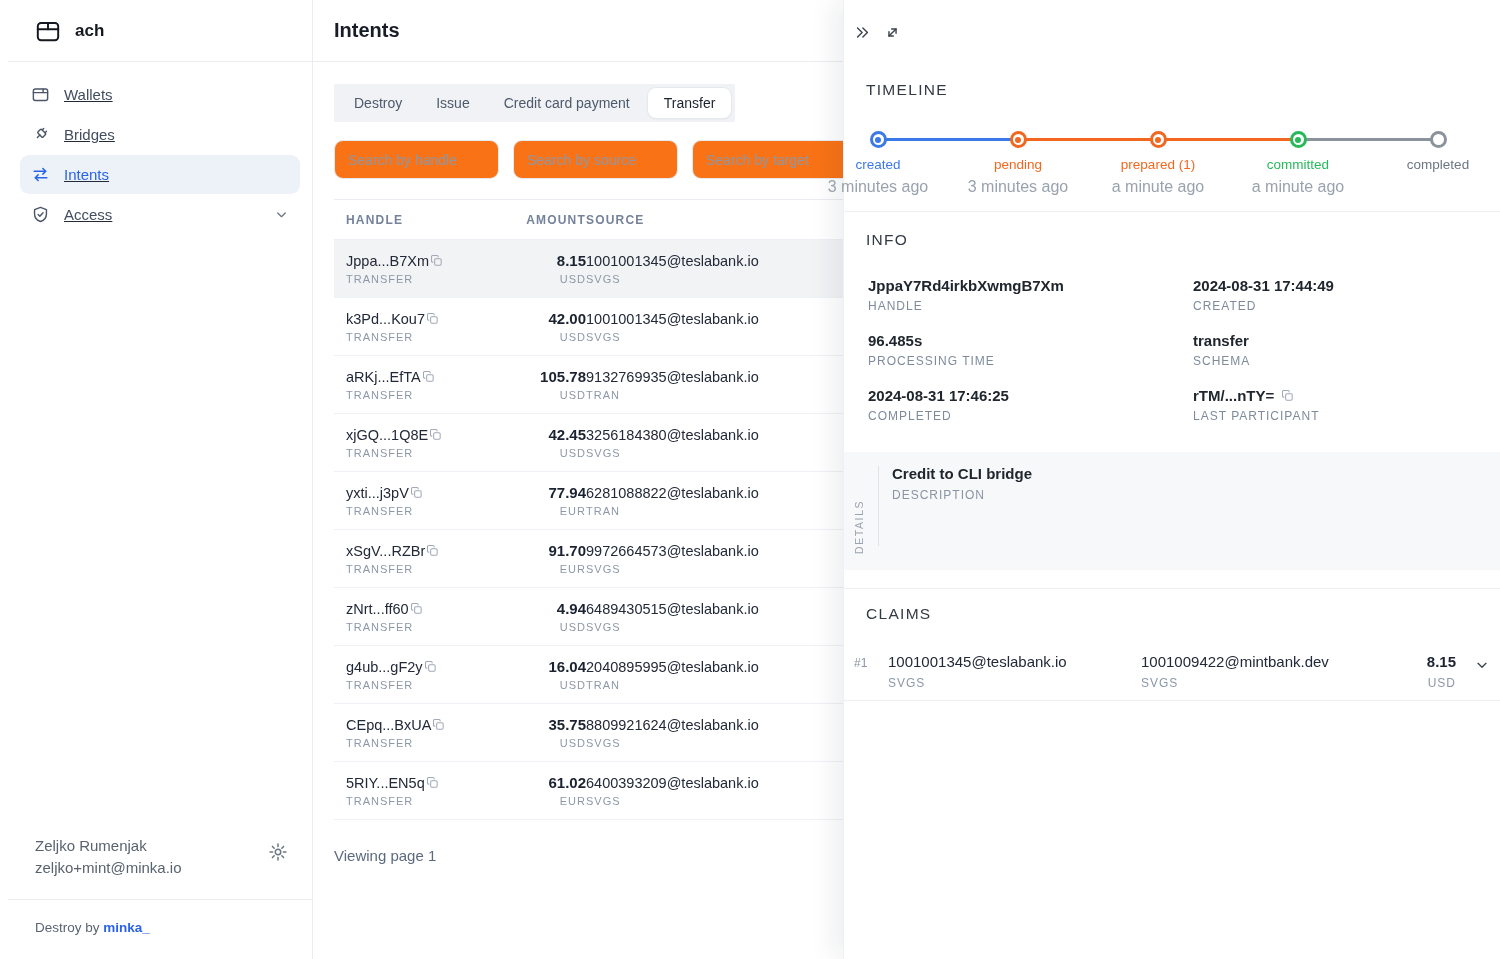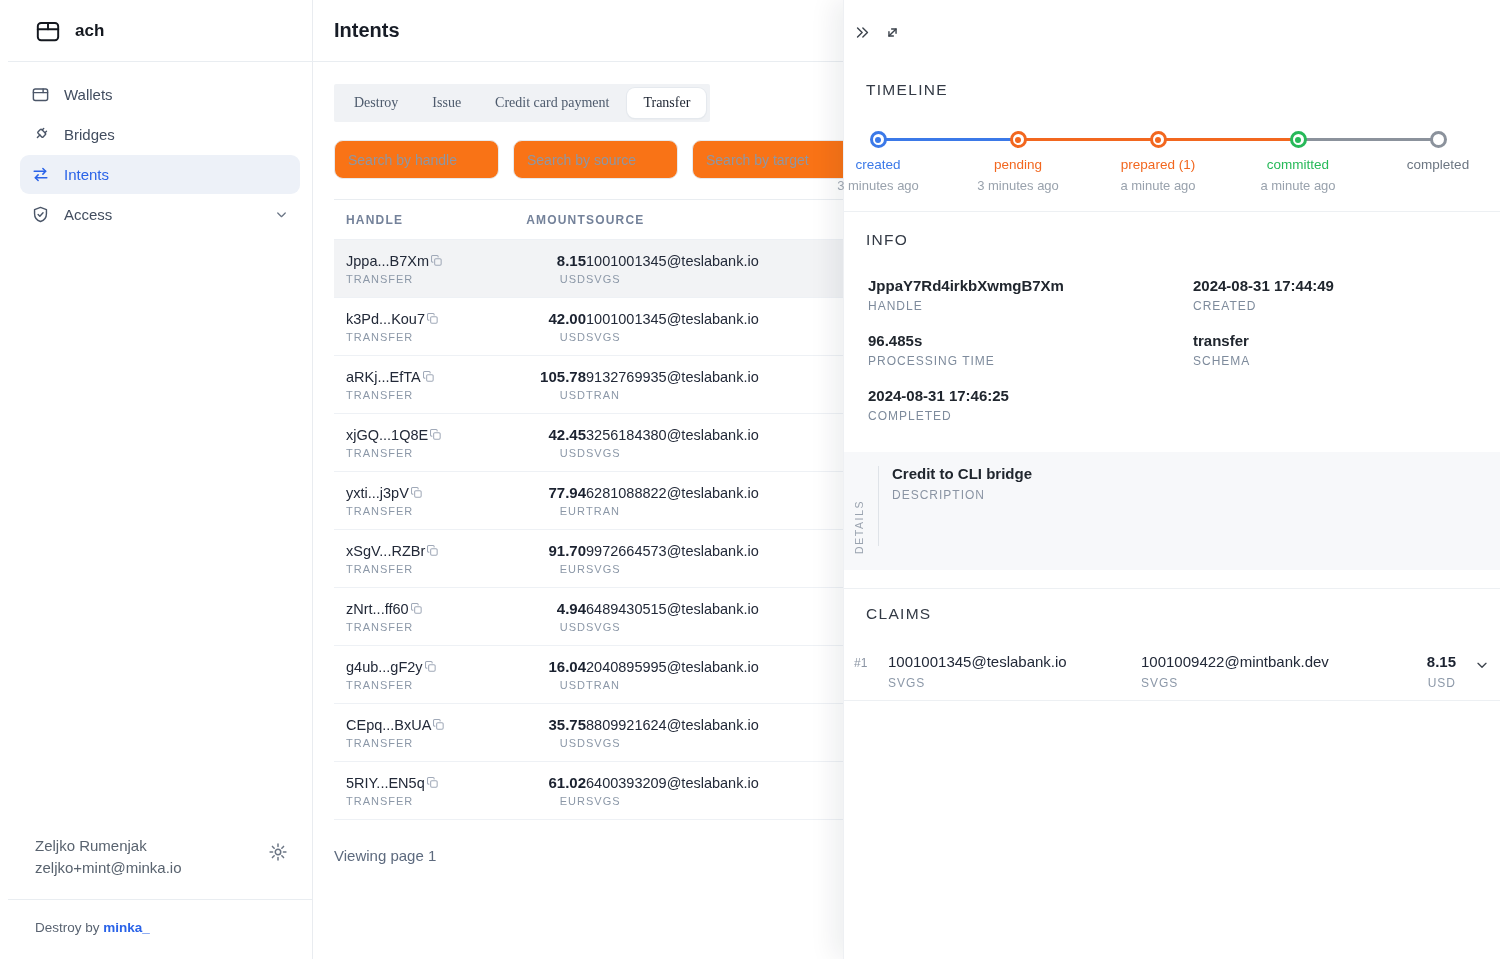--- a/index.html
+++ b/index.html
@@ -5,39 +5,39 @@
   html,body{margin:0;padding:0;background:#fff;}
   body{width:1500px;height:959px;overflow:hidden;font-family:"Liberation Sans","DejaVu Sans",sans-serif;color:#222938;}
   .app{position:relative;width:1500px;height:959px;background:#fff;overflow:hidden;}
   svg{display:block;}
 
   
   .sidebar{position:absolute;left:8px;top:0;width:305px;height:100%;background:#fff;border-right:1px solid #e9ecf0;box-sizing:border-box;}
   .logo-row{height:62px;border-bottom:1px solid #e9edf1;display:flex;align-items:center;padding:0 27px;gap:14px;box-sizing:border-box;}
   .logo-row .logo-ic{color:#14181f;}
   .logo-text{font-size:17px;font-weight:600;color:#14181f;}
-  .nav{padding:13px 12px 0;}
+  .nav{padding:13px 12px 0;text-decoration:underline;}
   .nav-item{display:flex;align-items:center;gap:14px;height:39px;border-radius:9px;padding:0 11px;color:#424d5f;font-size:15px;cursor:pointer;margin-bottom:1px;}
   .nav-item .nic{color:#4b5668;flex:none;}
   .nav-item.active{background:#edf1f8;color:#2a63e8;}
   .nav-item.active .nic{color:#2a63e8;}
   .nav-chev{margin-left:auto;color:#6b7686;}
   .sidebar-bottom{position:absolute;bottom:0;left:0;width:100%;}
   .user-row{position:relative;padding:16px 27px 20px;font-size:15px;color:#59636f;line-height:22px;}
   .gear-btn{position:absolute;right:24px;top:23px;color:#6b7584;cursor:pointer;}
   .sb-divider{border-top:1px solid #e9edf1;}
   .powered{padding:20px 27px 24px;font-size:13.5px;color:#5a6472;}
   .powered .brand{color:#2a63e8;font-weight:700;}
 
   
   .main{position:absolute;left:306px;top:0;right:0;height:100%;}
   .main-header{height:62px;border-bottom:1px solid #e9edf1;display:flex;align-items:center;padding:0 28px;box-sizing:border-box;}
   .page-title{font-size:20px;font-weight:600;color:#171c26;}
   .toolbar{margin:22px 0 0 28px;}
-  .tabs{display:inline-flex;background:#f0f2f5;border-radius:2px;padding:4px;gap:2px;font-family:Liberation Serif, serif;}
+  .tabs{display:inline-flex;background:#f0f2f5;border-radius:2px;padding:4px;gap:2px;}
   .tab{padding:7px 16px;font-size:14px;color:#4d5a6c;border-radius:8px;cursor:pointer;white-space:nowrap;}
   .tab.active{background:#fff;color:#1c2330;font-weight:500;box-shadow:0 0 0 1px #e5e9ee,0 1px 2px rgba(16,24,40,.08);}
   .filters{margin:18px 0 0 28px;display:flex;gap:14px;}
   .filters input{width:137px;height:37px;border:1px solid #e7eaee;border-radius:9px;padding:0 13px;font-size:14px;color:#3e4859;outline:none;background:#f97316;}
   .filters input::placeholder{color:#8d97a5;}
 
   .table{margin:20px 0 0 28px;width:520px;}
   .thead{display:flex;align-items:center;height:41px;border-top:1px solid #e9edf1;border-bottom:1px solid #edf0f4;padding:0 30px 0 12px;box-sizing:border-box;font-size:12px;font-weight:600;letter-spacing:1.2px;color:#74829a;}
   .trow{display:flex;align-items:center;height:58px;border-bottom:1px solid #eef1f5;padding:0 30px 0 12px;box-sizing:border-box;cursor:pointer;}
   .trow.selected{background:#f2f3f5;}
@@ -65,21 +65,21 @@
   .claim-div{top:700px;}
 
   .timeline{position:absolute;top:131px;left:0;right:0;height:72px;}
   .t-line{position:absolute;top:7px;height:3px;}
   .tl0{left:34px;width:140px;} .tl1{left:174px;width:140px;} .tl2{left:314px;width:140px;} .tl3{left:454px;width:140px;}
   .t-step{position:absolute;top:0;}
   .ts0{left:34px;} .ts1{left:174px;} .ts2{left:314px;} .ts3{left:454px;} .ts4{left:594px;}
   .t-node{position:absolute;left:-8.5px;top:0;width:11px;height:11px;border:3px solid #888;border-radius:50%;background:#fff;display:flex;align-items:center;justify-content:center;}
   .t-dot{width:6px;height:6px;border-radius:50%;background:#888;}
   .t-label{position:absolute;top:26px;transform:translateX(-50%);font-size:13.5px;font-weight:500;white-space:nowrap;}
-  .t-time{position:absolute;top:47px;transform:translateX(-50%);font-size:13px;color:#99a2ad;white-space:nowrap;}
+  .t-time{position:absolute;top:47px;transform:translateX(-50%);font-size:16px;color:#99a2ad;white-space:nowrap;}
 
   .info-grid{position:absolute;top:277px;left:24px;right:30px;display:grid;grid-template-columns:325px 1fr;row-gap:19px;}
   .inf-v{font-size:15px;font-weight:600;color:#20262e;display:flex;align-items:center;gap:7px;}
   .inf-l{margin-top:5px;font-size:12px;letter-spacing:1px;color:#7e8b9c;}
 
   .details-band{position:absolute;top:452px;left:0;right:0;height:118px;background:#f7f8fa;}
   .details-side{position:absolute;left:9px;top:16px;height:86px;writing-mode:vertical-rl;transform:rotate(180deg);font-size:10.5px;letter-spacing:1.6px;color:#9aa3af;display:flex;align-items:center;}
   .details-line{position:absolute;left:34px;top:14px;bottom:24px;width:1px;background:#dfe3e8;}
   .details-content{position:absolute;left:48px;top:13px;}
   .desc-v{font-size:15px;font-weight:700;color:#20262e;}
@@ -532,20 +532,32 @@
             <span>transfer</span>
           </div>
         <div class="inf-l">SCHEMA</div>
       </div>
       <div>
         <div class="inf-v">
             <span>2024-08-31 17:46:25</span>
           </div>
         <div class="inf-l">COMPLETED</div>
       </div>
+      <div>
+        <div class="inf-v">
+          <span>rTM/...nTY=</span>
+          <span class="copy-ic">
+            <svg width="13" height="13" viewBox="0 0 24 24" fill="none" stroke="currentColor" stroke-width="1.9" stroke-linecap="round" stroke-linejoin="round">
+                <rect x="8.6" y="8.6" width="12" height="12" rx="2.2"></rect>
+                <path d="M5.4 15H4.6A1.8 1.8 0 0 1 2.8 13.2V4.6A1.8 1.8 0 0 1 4.6 2.8h8.6A1.8 1.8 0 0 1 15 4.6v.8"></path>
+              </svg>
+          </span>
+        </div>
+        <div class="inf-l">LAST PARTICIPANT</div>
+      </div>
     </div>
 
     <div class="details-band">
       <div class="details-side">DETAILS</div>
       <div class="details-line"></div>
       <div class="details-content">
         <div class="desc-v">Credit to CLI bridge</div>
         <div class="desc-l">DESCRIPTION</div>
       </div>
     </div>

